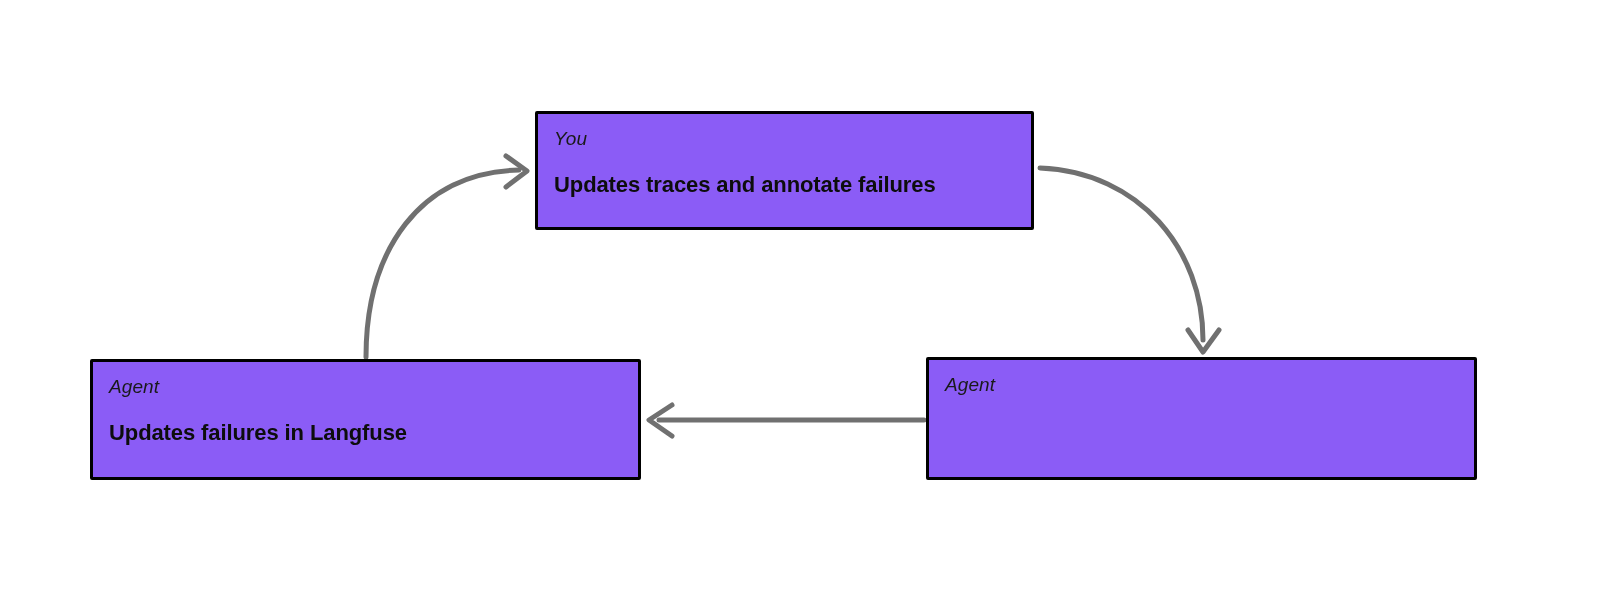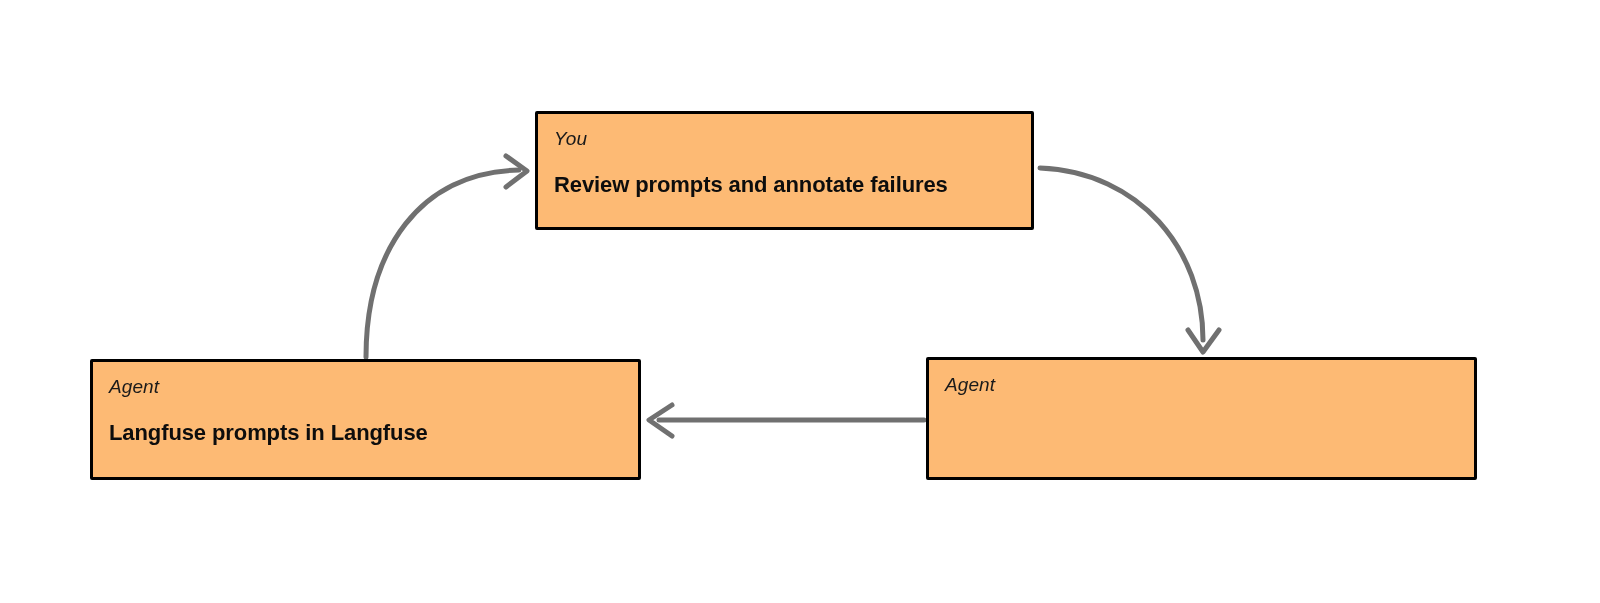--- a/index.html
+++ b/index.html
@@ -22,21 +22,21 @@
     position: absolute;
     left: 0;
     top: 0;
     width: 1600px;
     height: 603px;
     pointer-events: none;
   }
   .node {
     position: absolute;
     box-sizing: border-box;
-    background: #fdba74;
+    background: #8b5cf6;
     border: 3px solid #000000;
     border-radius: 2px;
     padding: 14px 16px 0 16px;
   }
   .node-role {
     font-style: italic;
     font-weight: 400;
     font-size: 19px;
     line-height: 22px;
     color: #1a1a1a;
@@ -75,25 +75,25 @@
     </g>
 
     <g>
       <path d="M 924,420 L 659,420" fill="none" stroke="#707070" stroke-width="5" stroke-linecap="round" stroke-linejoin="round"></path>
       <path d="M 672,405 L 649,420 L 672,436" fill="none" stroke="#707070" stroke-width="5" stroke-linecap="round" stroke-linejoin="round"></path>
     </g>
   </svg>
 
   <div class="node" id="node-you">
     <div class="node-role">You</div>
-    <div class="node-title">Review prompts and annotate failures</div>
+    <div class="node-title">Updates traces and annotate failures</div>
   </div>
 
   <div class="node" id="node-updates">
     <div class="node-role">Agent</div>
-    <div class="node-title">Langfuse prompts in Langfuse</div>
+    <div class="node-title">Updates failures in Langfuse</div>
   </div>
 
   <div class="node" id="node-fetches">
     <div class="node-role">Agent</div>
   </div>
 
 </div>
 
 </body></html>

